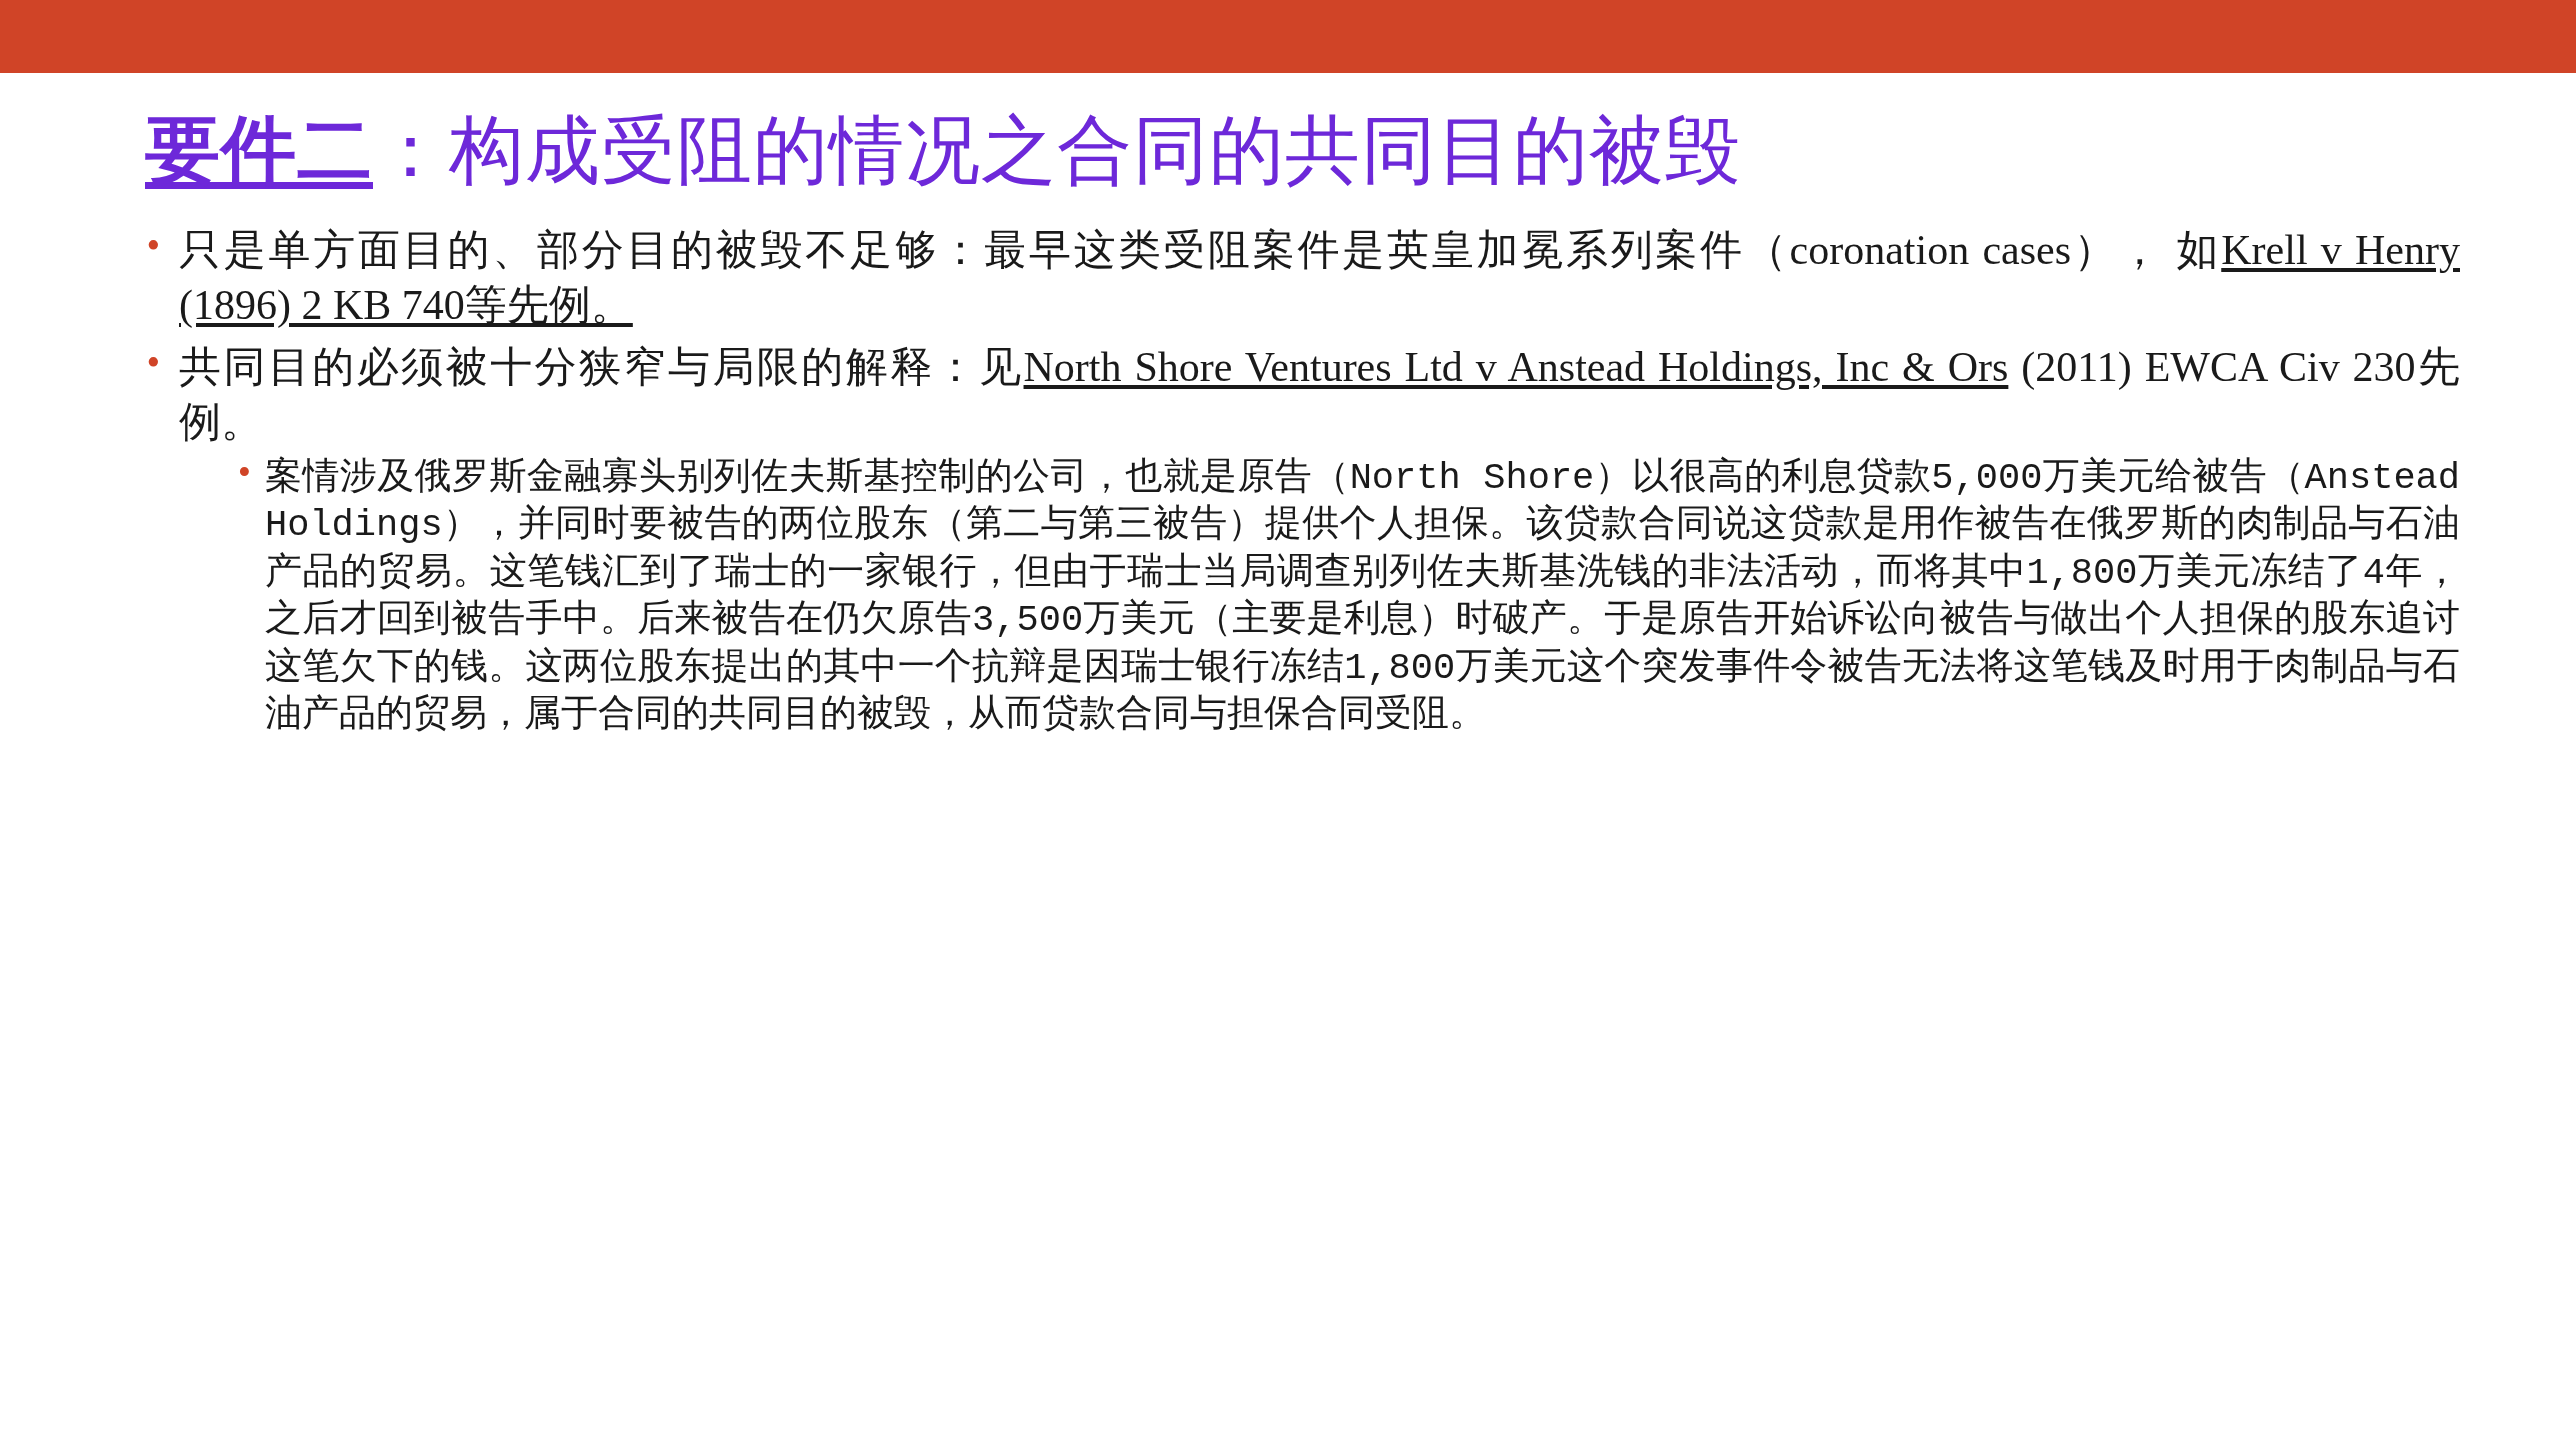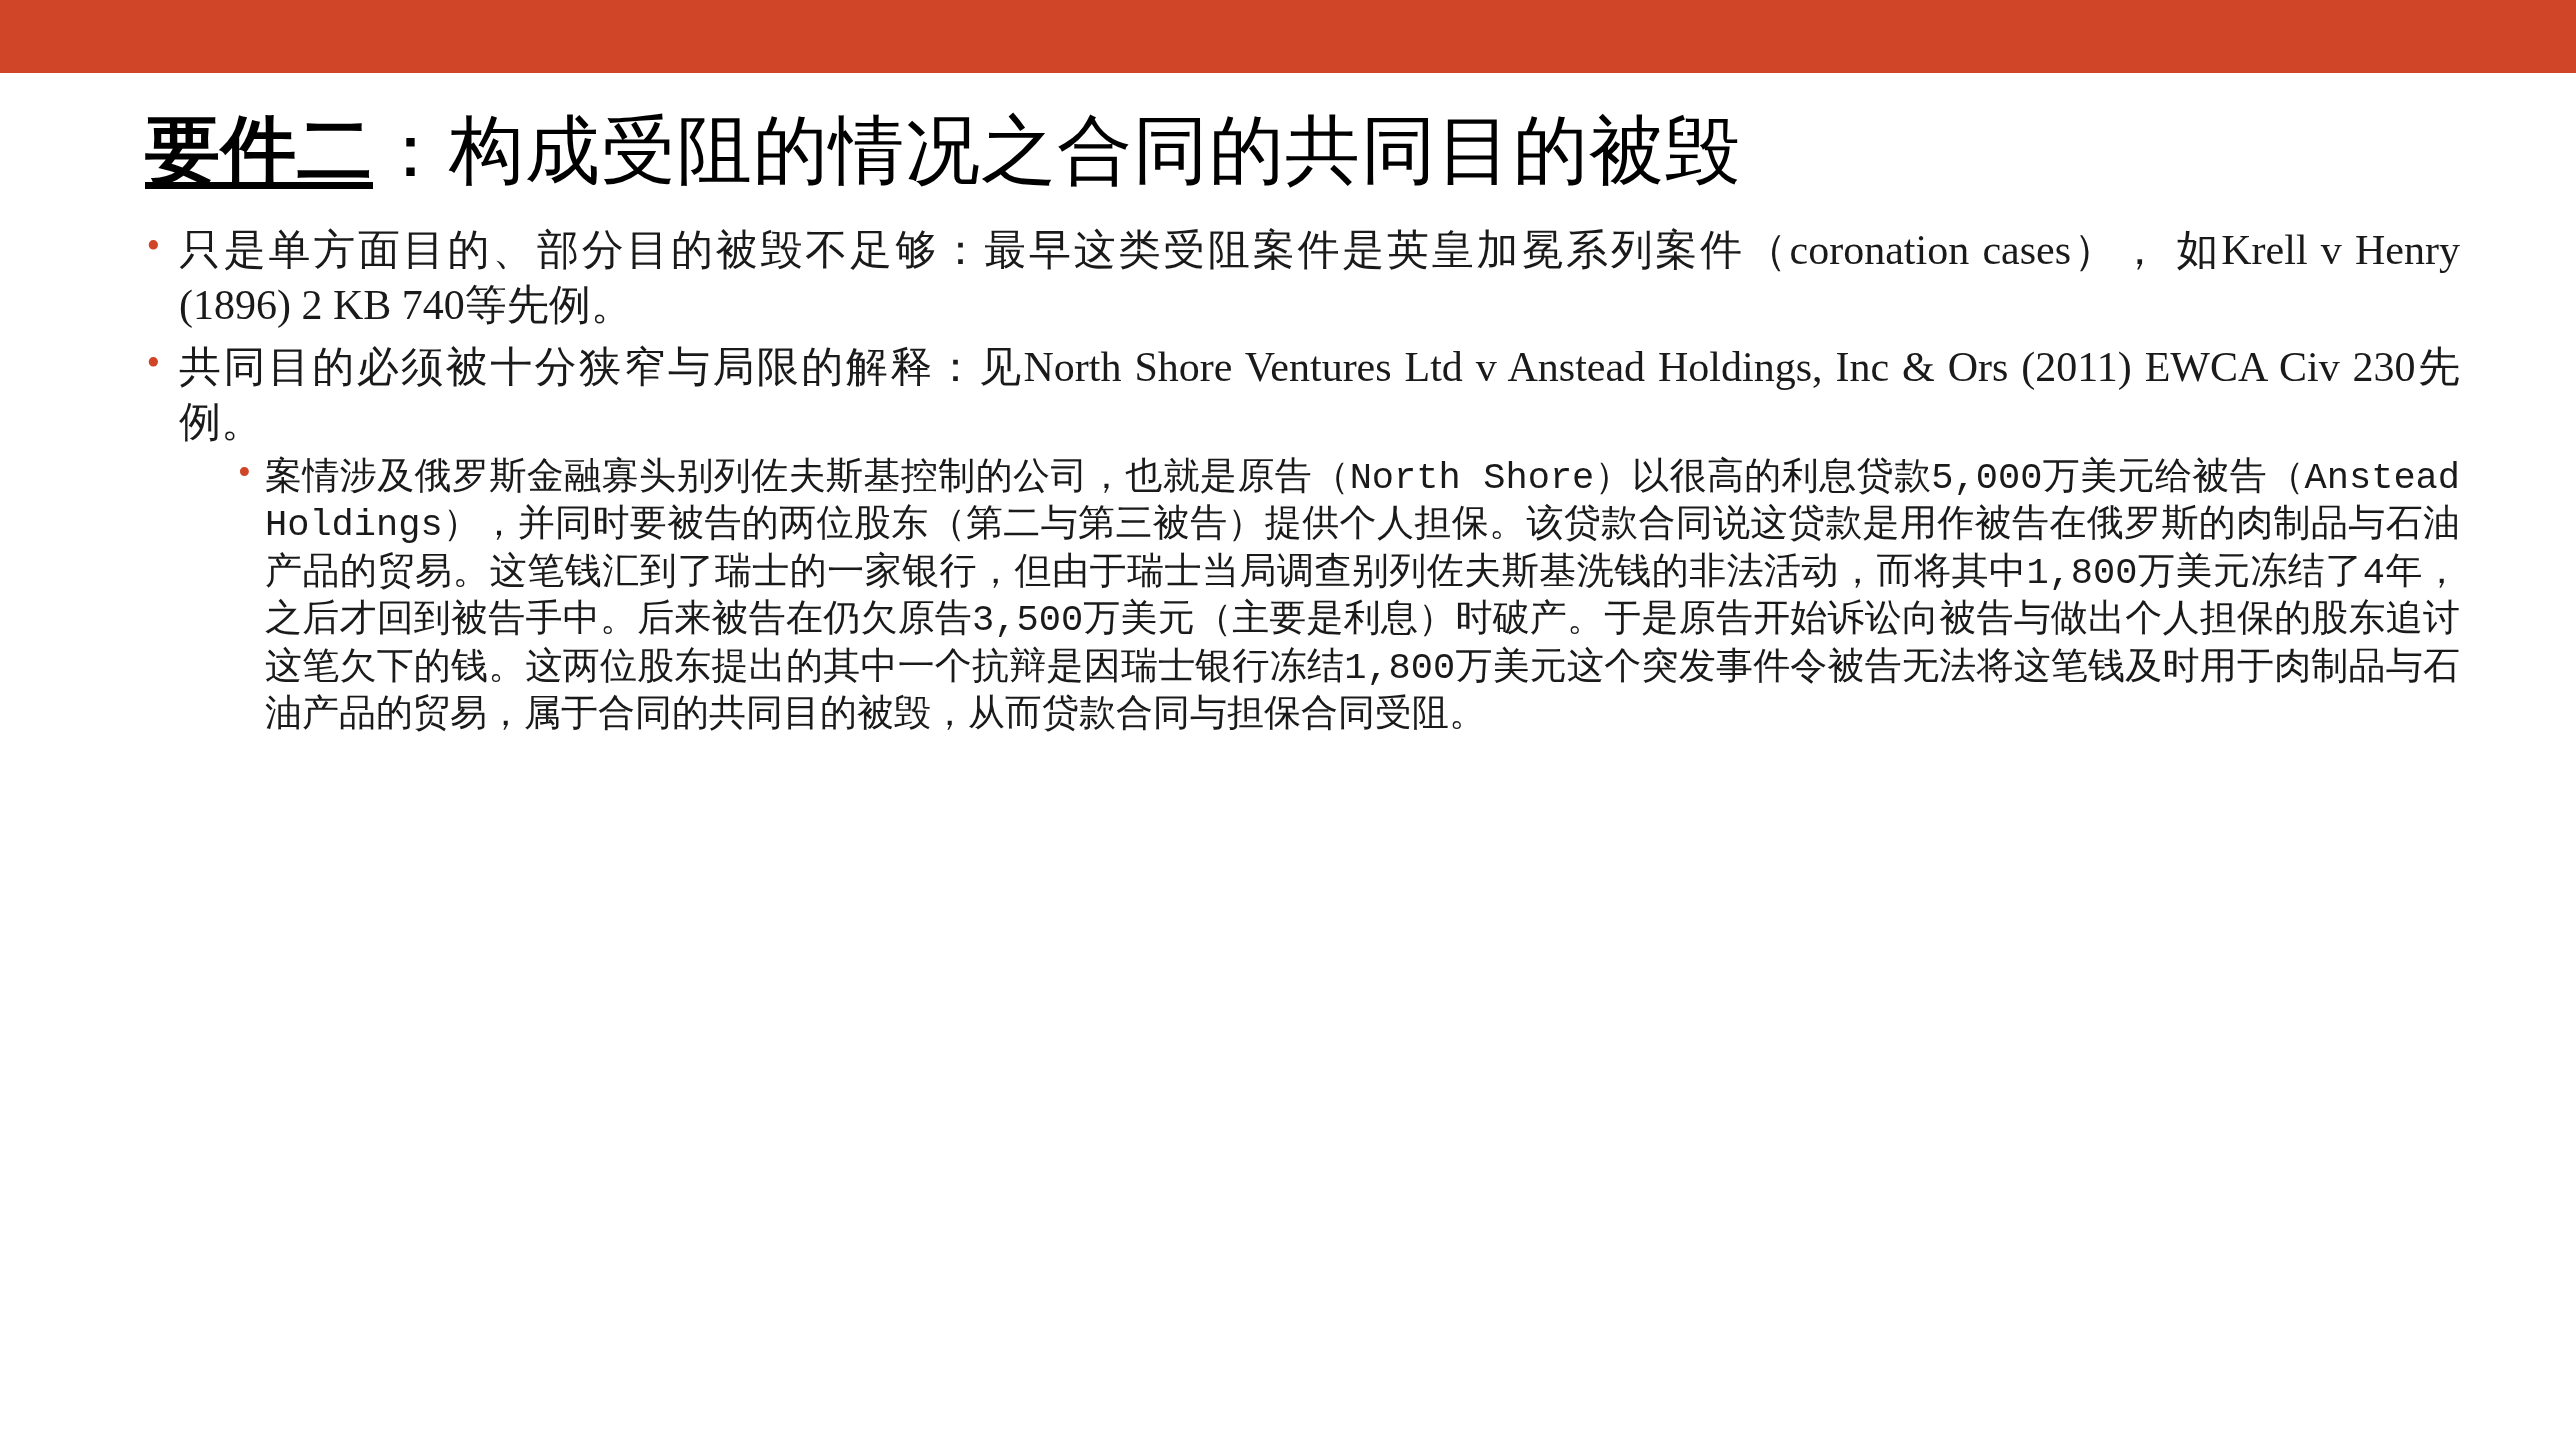--- a/index.html
+++ b/index.html
@@ -34,21 +34,21 @@
     top: 73px;
     left: 0;
     width: 2576px;
     padding: 0;
   }
   .title {
     margin: 35px 0 0 145px;
     font-family: "Liberation Serif", serif;
     font-size: 75px;
     line-height: 1.15;
-    color: #000000;
+    color: #6d28d9;
     font-weight: normal;
     letter-spacing: 1px;
     white-space: nowrap;
   }
   .title .underlined {
     text-decoration: underline;
     text-underline-offset: 5.8px;
     font-weight: bold;
   }
   .body-block {
@@ -96,20 +96,21 @@
   ul.level2 > li::before {
     content: "•";
     position: absolute;
     left: 11.6px;
     top: -1px;
     color: #d04427;
     font-size: 33px;
     line-height: 1.3;
   }
   .u {
+    text-decoration: underline;
     text-underline-offset: 3.9px;
   }
   .para { display: block; }
 </style>
 </head>
 <body>
 
 <div class="slide">
 
   <div class="top-bar"></div>

